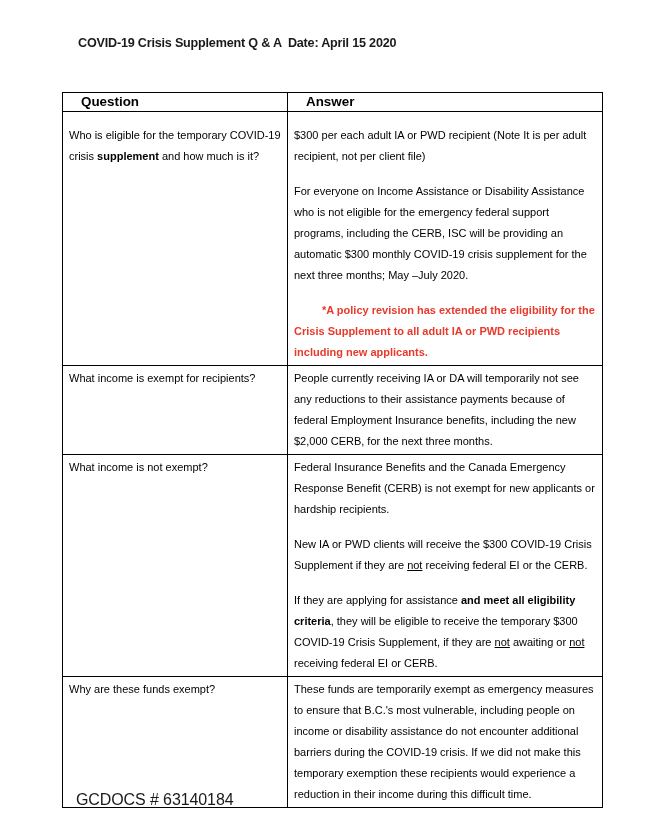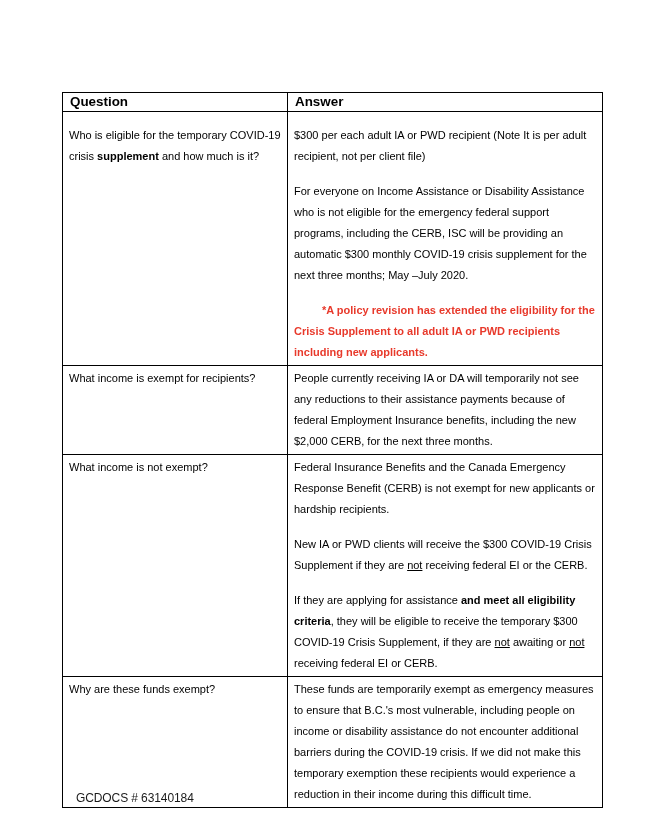--- a/index.html
+++ b/index.html
@@ -43,51 +43,52 @@
     font-size: 11px;
     line-height: 21px;
     padding: 2px 6px 2px 6px;
     text-align: left;
     overflow: hidden;
   }
   table.qa-table th {
     height: 16px;
     font-size: 13.4px;
     font-weight: bold;
-    padding: 1px 6px 1px 7px;
+    padding: 1px 6px 1px 18px;
     line-height: 15px;
   }
   
   tbody tr.r0 td { height: 219px; padding-top: 13px; }
   tbody tr.r1 td { height: 35px;  padding-top: 13px; font-weight: bold; }
   tbody tr.r2 td { height: 73px; }
   tbody tr.r3 td { height: 198px; }
   tbody tr.r4 td { height: 103px; }
   .cell p {
     margin: 0 0 14px 0;
   }
   .cell p:last-child {
     margin-bottom: 0;
   }
   .run-b { font-weight: bold; }
   .run-u { text-decoration: underline; }
   .doc-footer {
     position: absolute;
     left: 76px;
     top: 791px;
-    font-size: 12px;
+    font-size: 16px;
     letter-spacing: -0.1px;
     color: #1a1a1a;
   }
 </style>
 </head>
 <body>
 
 <div class="page">
 
+  <div class="doc-title">COVID-19 Crisis Supplement Q &amp; A  Date: April 15 2020</div>
 
   <table class="qa-table">
     <colgroup>
       <col class="c-q">
       <col class="c-a">
     </colgroup>
     <thead>
       <tr>
         <th>Question</th>
         <th>Answer</th>

